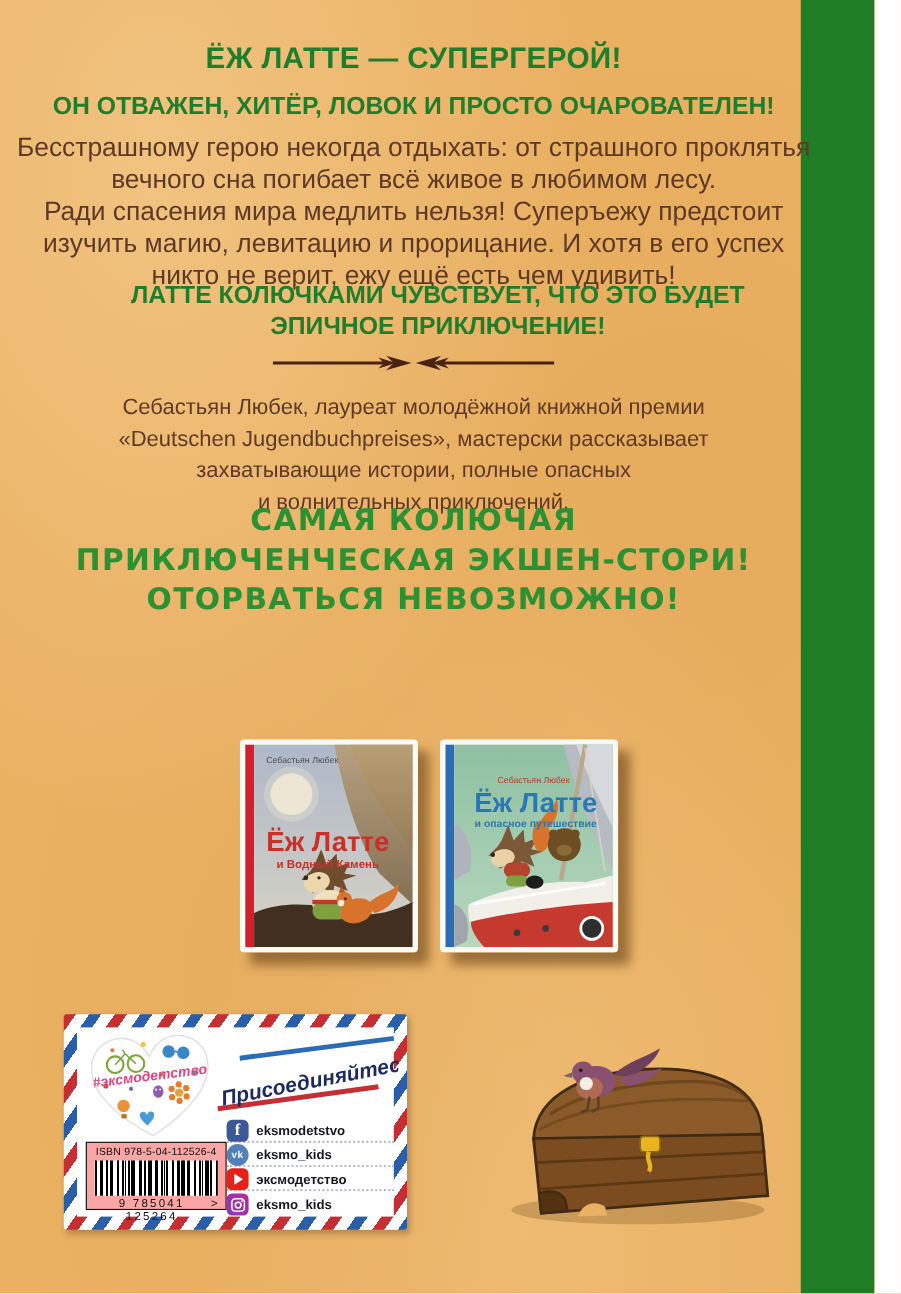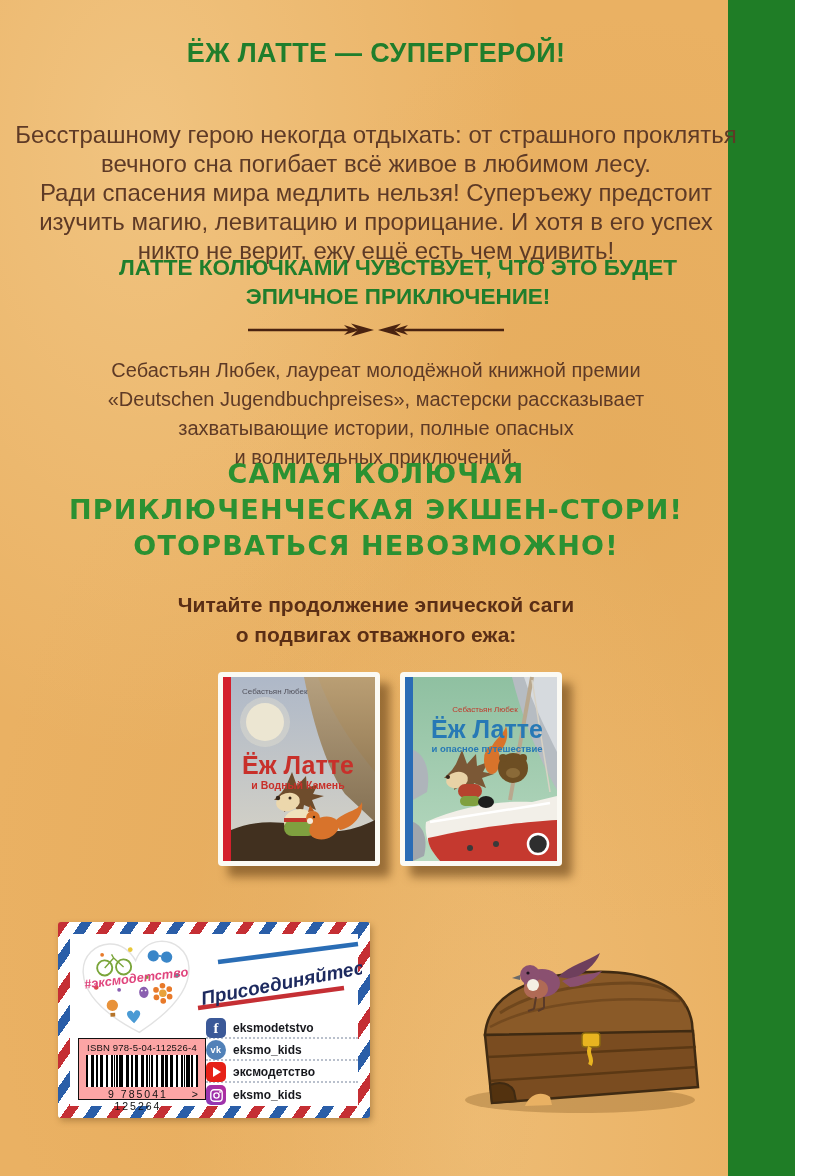--- a/index.html
+++ b/index.html
@@ -72,20 +72,21 @@
 
   .chest-wrap { position:absolute; left:430px; top:935px; width:300px; height:185px; }
 </style>
 </head>
 <body>
 
 <div class="page">
   <div class="spine-band"></div>
 
   <div class="centered h-main">ЁЖ ЛАТТЕ — СУПЕРГЕРОЙ!</div>
+  <div class="centered h-sub">ОН ОТВАЖЕН, ХИТЁР, ЛОВОК И ПРОСТО ОЧАРОВАТЕЛЕН!</div>
   <div class="centered blurb lines">Бесстрашному герою некогда отдыхать: от страшного проклятья
 вечного сна погибает всё живое в любимом лесу.
 Ради спасения мира медлить нельзя! Суперъежу предстоит
 изучить магию, левитацию и прорицание. И хотя в его успех
 никто не верит, ежу ещё есть чем удивить!</div>
   <div class="centered tagline lines">ЛАТТЕ КОЛЮЧКАМИ ЧУВСТВУЕТ, ЧТО ЭТО БУДЕТ
 ЭПИЧНОЕ ПРИКЛЮЧЕНИЕ!</div>
 
   <svg class="divider" viewBox="0 0 256 16">
     <line x1="0" y1="8" x2="102" y2="8" stroke="#4a2310" stroke-width="2.6"></line>
@@ -96,22 +97,20 @@
     <path d="M144,8 L160,3 L155,8 L160,13 Z" fill="#4a2310"></path>
   </svg>
 
   <div class="centered bio lines">Себастьян Любек, лауреат молодёжной книжной премии
 «Deutschen Jugendbuchpreises», мастерски рассказывает
 захватывающие истории, полные опасных
 и волнительных приключений.</div>
   <div class="centered review lines">САМАЯ КОЛЮЧАЯ
 ПРИКЛЮЧЕНЧЕСКАЯ ЭКШЕН-СТОРИ!
 ОТОРВАТЬСЯ НЕВОЗМОЖНО!</div>
-  <div class="centered cta lines">Читайте продолжение эпической саги
-о подвигах отважного ежа:</div>
 
   <div class="book book-1">
     <svg width="162" height="194" viewBox="0 0 162 194">
       <defs>
         <linearGradient id="sky1" x1="0" y1="0" x2="0" y2="1">
           <stop offset="0" stop-color="#aeb8c8"></stop>
             <stop offset="1" stop-color="#d8d4c6"></stop>
         </linearGradient>
         <linearGradient id="cliff1" x1="0" y1="0" x2="0" y2="1">
           <stop offset="0" stop-color="#b79c72"></stop>

